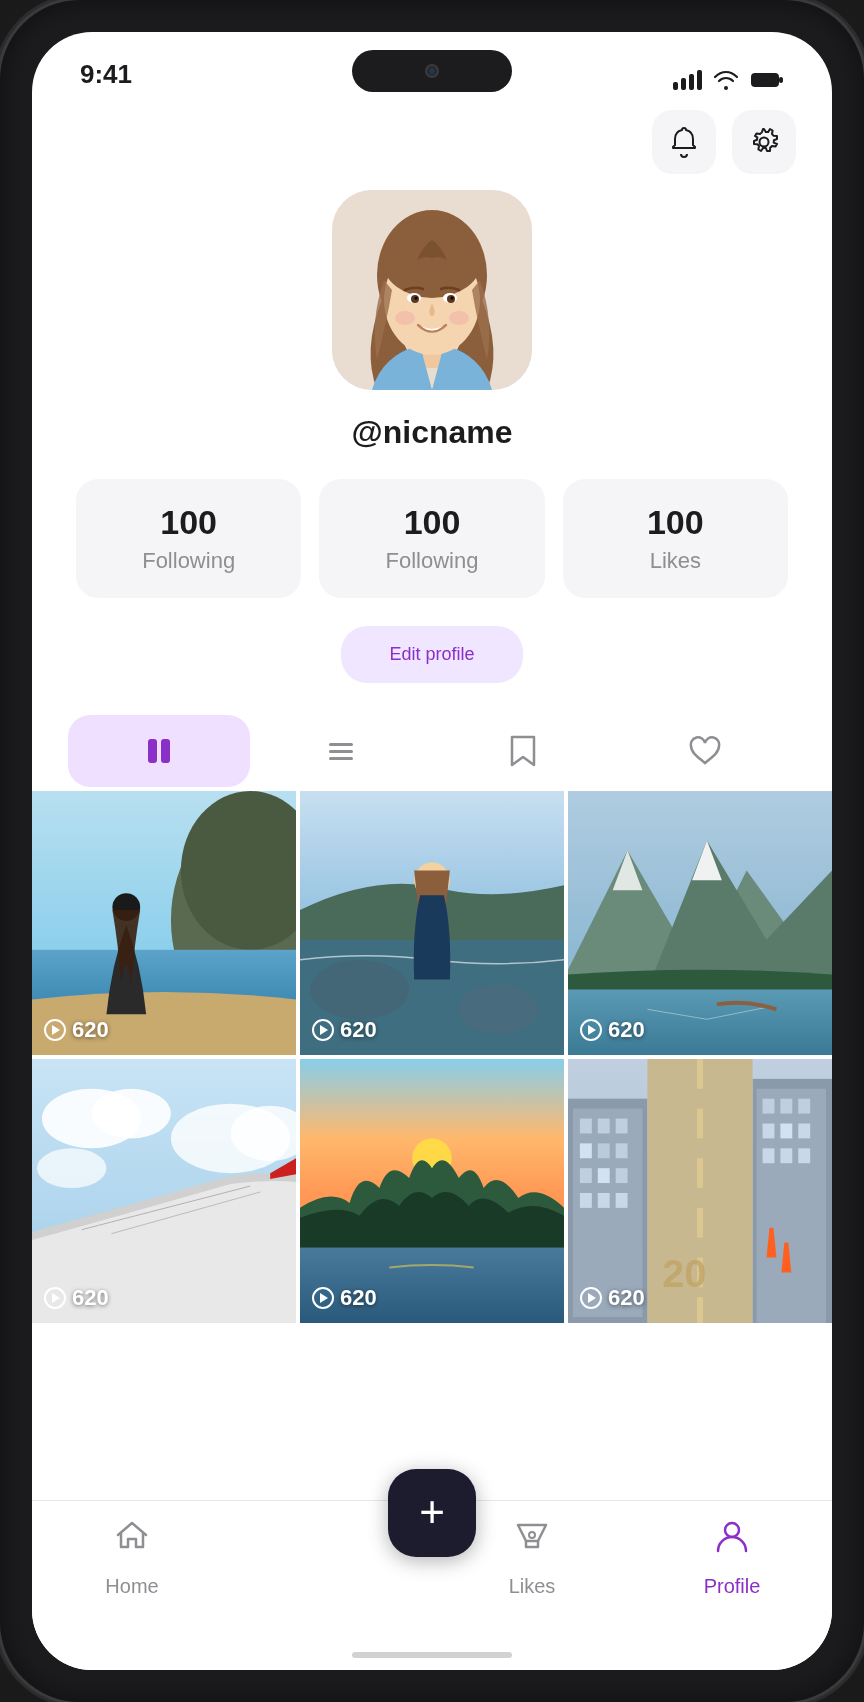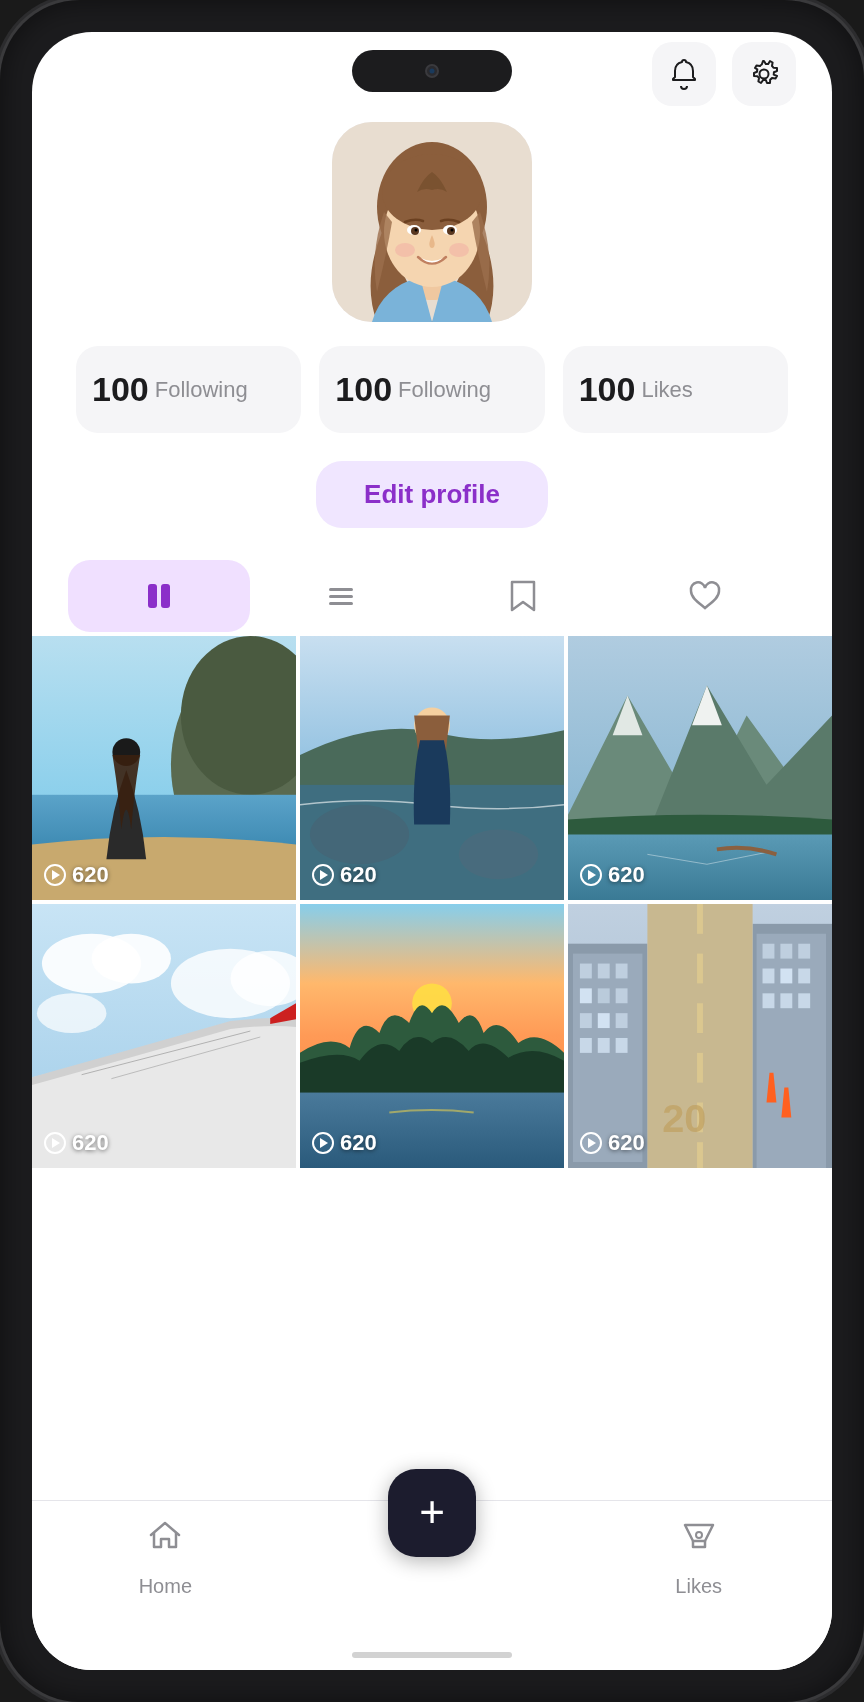--- a/index.html
+++ b/index.html
@@ -184,41 +184,41 @@
       margin-bottom: 28px;
       width: 100%;
       padding: 0 8px;
     }
     .stat-card {
       flex: 1;
       background: #f5f5f7;
       border-radius: 22px;
       padding: 24px 16px;
       display: flex;
-      flex-direction: row;
+      flex-direction: column;
       align-items: center;
       gap: 6px;
     }
     .stat-num {
       font-size: 34px;
       font-weight: 700;
       color: #1c1c1e;
     }
     .stat-label {
       font-size: 22px;
       color: #8e8e93;
     }
     
     .edit-btn {
       background: #f0e6ff;
       border: none;
       border-radius: 26px;
       padding: 18px 48px;
-      font-size: 26px;
-      font-weight: 700;
+      font-size: 18px;
+      font-weight: 400;
       color: #8b2fc9;
       cursor: pointer;
       margin-bottom: 32px;
     }
     
     .content-tabs {
       display: flex;
       padding: 0 36px;
       gap: 0;
       margin-bottom: 4px;
@@ -335,20 +335,40 @@
 </head>
 <body>
 
 <div class="phone-outer">
   <div class="phone-screen">
 
     <div class="dynamic-island">
       <div class="island-camera"></div>
     </div>
 
+    <div class="status-bar">
+      <span class="status-time">9:41</span>
+      <div class="status-icons">
+        <div class="signal-bars">
+          <span></span>
+            <span></span>
+            <span></span>
+            <span></span>
+        </div>
+        <svg width="28" height="20" viewBox="0 0 28 20">
+          <path d="M14 16a2 2 0 1 1 0 4 2 2 0 0 1 0-4z" fill="#1c1c1e"></path>
+          <path d="M7 11c1.9-1.9 4.5-3 7-3s5.1 1.1 7 3" fill="none" stroke="#1c1c1e" stroke-width="2.2" stroke-linecap="round"></path>
+          <path d="M3 7C6.3 3.7 10 2 14 2s7.7 1.7 11 5" fill="none" stroke="#1c1c1e" stroke-width="2.2" stroke-linecap="round"></path>
+        </svg>
+        <svg width="34" height="18" viewBox="0 0 34 18">
+          <rect x="1" y="2" width="28" height="14" rx="4" fill="#1c1c1e"></rect>
+          <rect x="29" y="6" width="4" height="6" rx="2" fill="#1c1c1e"></rect>
+        </svg>
+      </div>
+    </div>
 
     <div class="scroll-content">
 
       <div class="profile-header">
         <div class="header-icons">
           <button class="icon-btn">
             <svg width="30" height="32" viewBox="0 0 30 32">
               <path d="M15 2a2 2 0 0 1 2 2c4.4 1 7 4.6 7 9v6l2 2v1H4v-1l2-2v-6c0-4.4 2.6-8 7-9a2 2 0 0 1 2-2z" fill="none" stroke="#1c1c1e" stroke-width="2" stroke-linejoin="round"></path>
               <path d="M12 28a3 3 0 0 0 6 0" fill="none" stroke="#1c1c1e" stroke-width="2"></path>
             </svg>
@@ -400,20 +420,21 @@
             <path d="M89 136 Q100 145 111 136 Q100 142 89 136Z" fill="white"></path>
 
             <ellipse cx="73" cy="128" rx="10" ry="7" fill="#f0a0a0" opacity="0.4"></ellipse>
             <ellipse cx="127" cy="128" rx="10" ry="7" fill="#f0a0a0" opacity="0.4"></ellipse>
 
             <path d="M52 90 Q38 130 45 170 Q55 130 60 100Z" fill="#9B6E4C" opacity="0.8"></path>
             <path d="M148 90 Q162 130 155 170 Q145 130 140 100Z" fill="#9B6E4C" opacity="0.8"></path>
           </svg>
         </div>
 
+        <div class="username">@nicname</div>
 
         <div class="stats-row">
           <div class="stat-card">
             <span class="stat-num">100</span>
             <span class="stat-label">Following</span>
           </div>
           <div class="stat-card">
             <span class="stat-num">100</span>
             <span class="stat-label">Following</span>
           </div>
@@ -727,20 +748,27 @@
 
       <div class="tab-bar-item">
         <svg width="38" height="38" viewBox="0 0 38 38">
           <path d="M5 8h28l-8 16H13L5 8z" fill="none" stroke="#8e8e93" stroke-width="2.5" stroke-linejoin="round"></path>
           <path d="M13 24v6h12v-6" fill="none" stroke="#8e8e93" stroke-width="2.5" stroke-linejoin="round"></path>
           <circle cx="19" cy="18" r="3" fill="none" stroke="#8e8e93" stroke-width="2"></circle>
         </svg>
         <span class="tab-bar-label">Likes</span>
       </div>
 
+      <div class="tab-bar-item">
+        <svg width="38" height="38" viewBox="0 0 38 38">
+          <circle cx="19" cy="13" r="7" fill="none" stroke="#8b2fc9" stroke-width="2.5"></circle>
+          <path d="M5 34c0-7.7 6.3-14 14-14s14 6.3 14 14" fill="none" stroke="#8b2fc9" stroke-width="2.5" stroke-linecap="round"></path>
+        </svg>
+        <span class="tab-bar-label active">Profile</span>
+      </div>
     </div>
 
     <div class="home-indicator">
       <div class="home-bar"></div>
     </div>
 
   </div>
 </div>
 
 </body></html>

